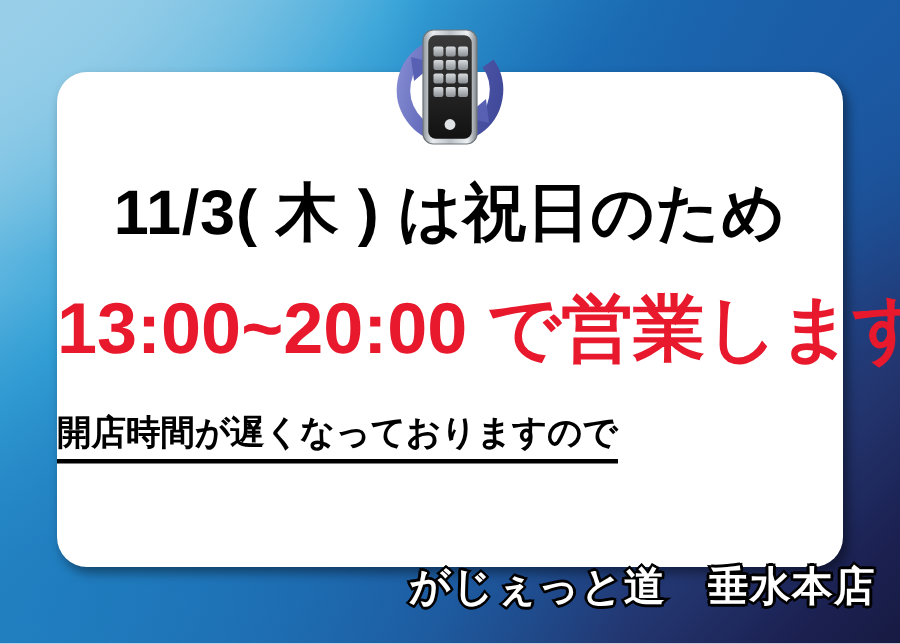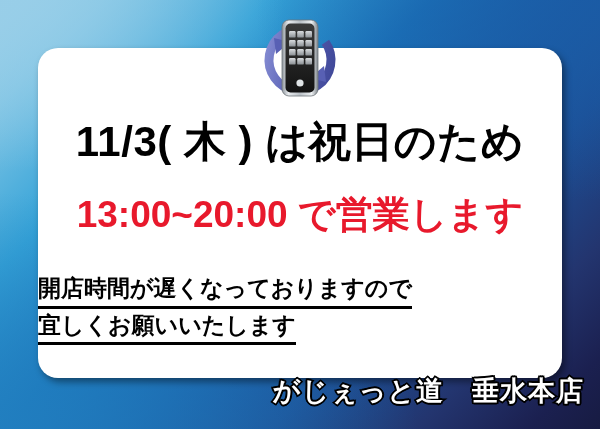--- a/index.html
+++ b/index.html
@@ -89,21 +89,21 @@
     white-space: nowrap;
   }
 
   .line-hours {
     position: absolute;
     top: 148px;
     left: 0;
     right: 0;
     text-align: center;
     color: #e8192c;
-    font-size: 37px;
+    font-size: 48px;
     font-weight: bold;
     letter-spacing: 0px;
     line-height: 1;
     white-space: nowrap;
   }
 
   .apology {
     position: absolute;
     top: 224px;
     left: 0;
@@ -207,23 +207,20 @@
     <div class="card-inner">
 
       <div class="line-headline">11/3( 木 ) は祝日のため</div>
 
       <div class="line-hours">13:00~20:00 で営業します</div>
 
       <div class="apology">
         <div>
           <span class="u">開店時間が遅くなっておりますので</span>
         </div>
-        <div>
-          <span class="u">宜しくお願いいたします</span>
-        </div>
       </div>
 
     </div>
   </div>
 
   <div id="shop-name">がじぇっと道　垂水本店</div>
 
 </div>
 
 </body></html>

